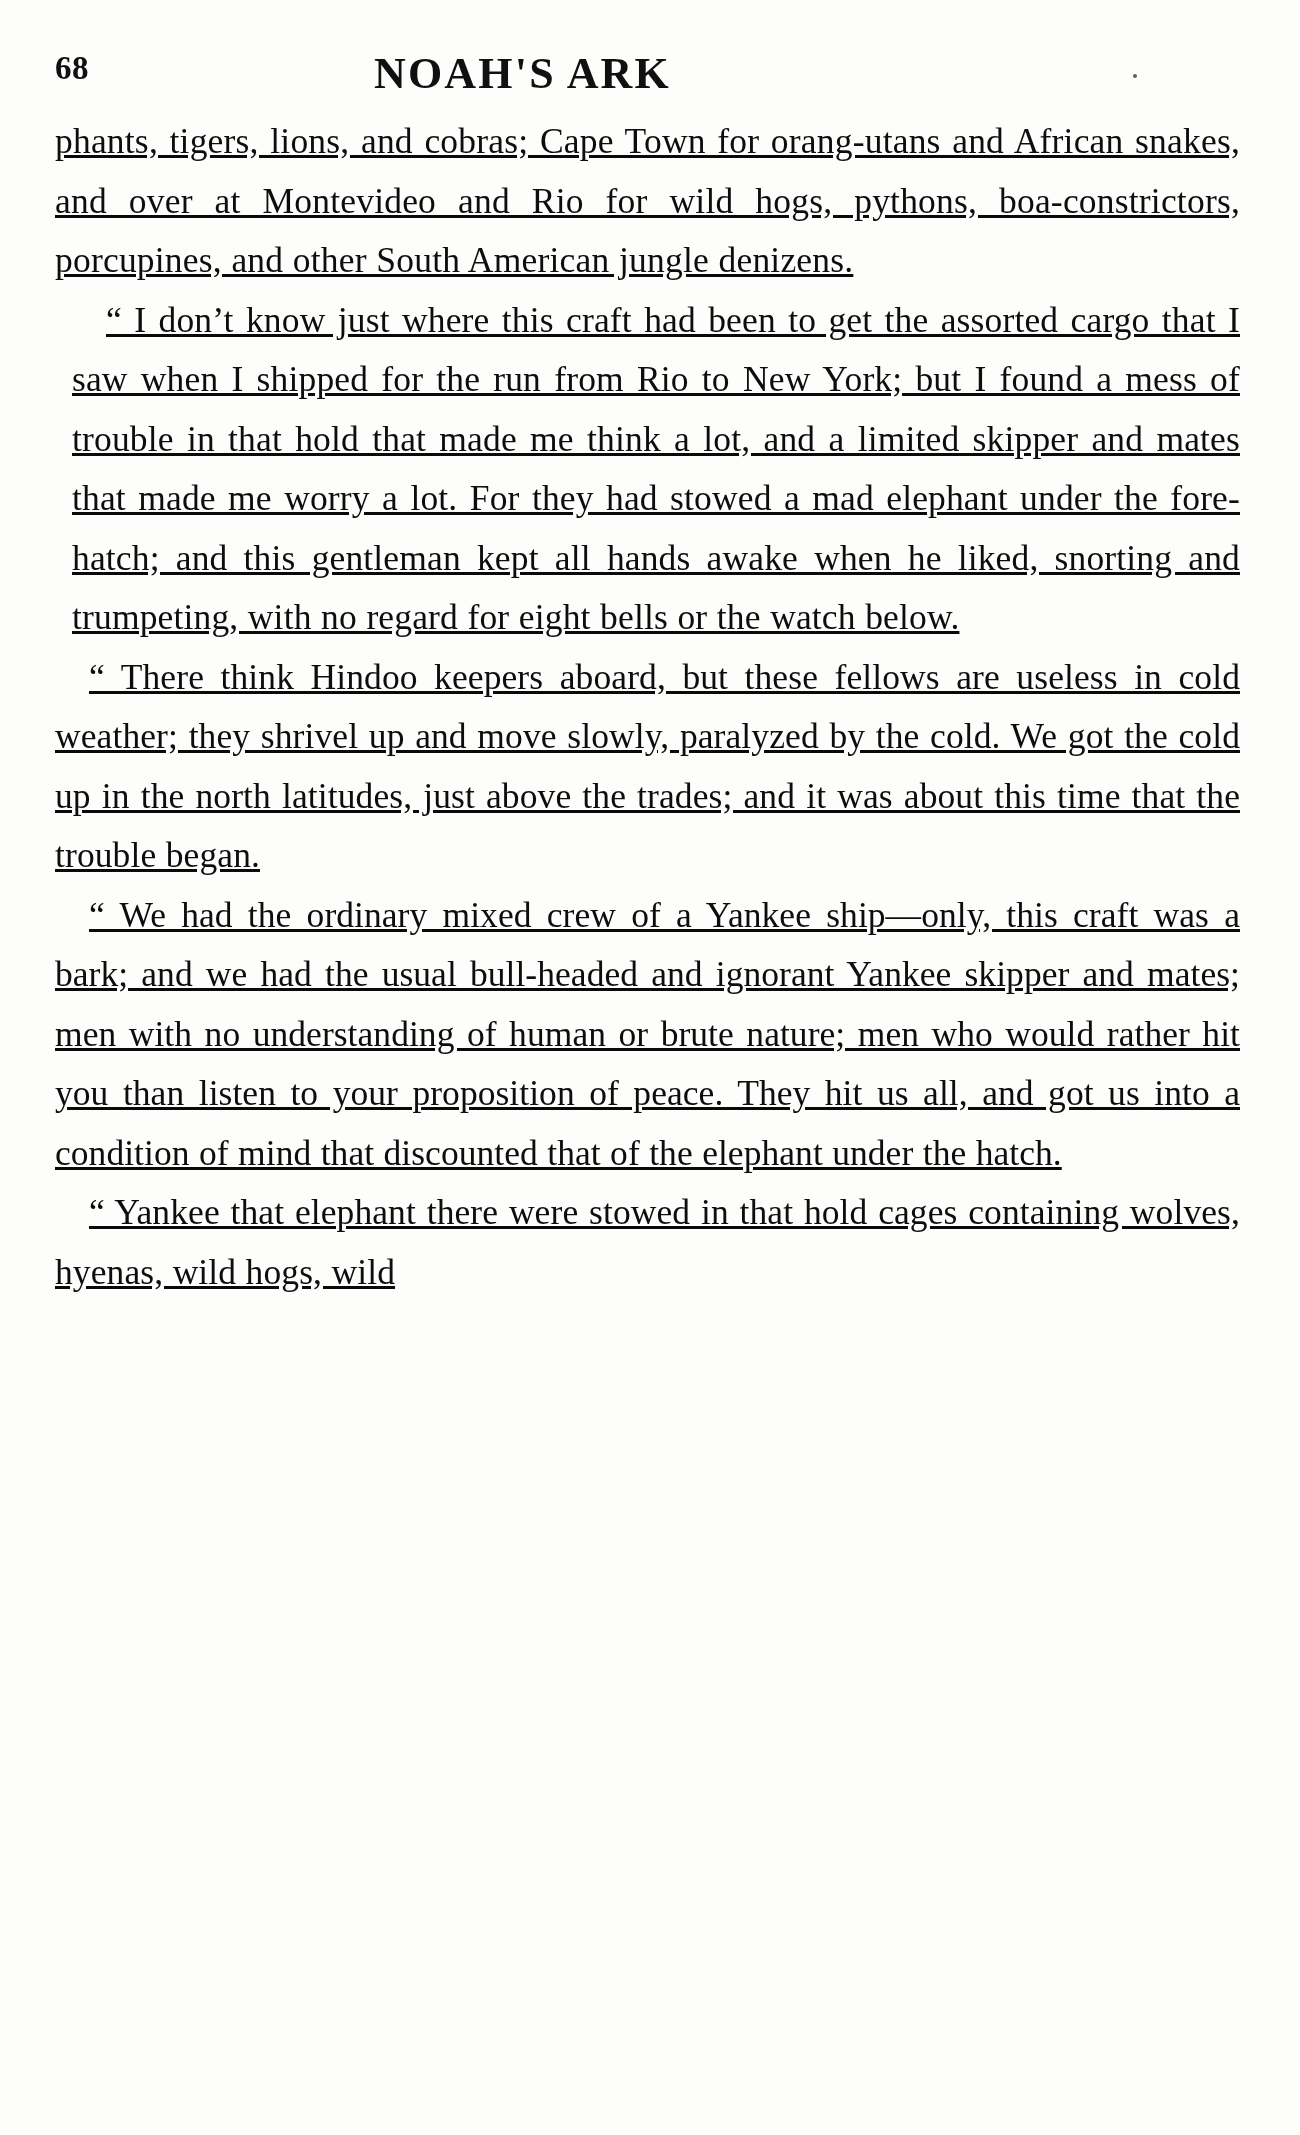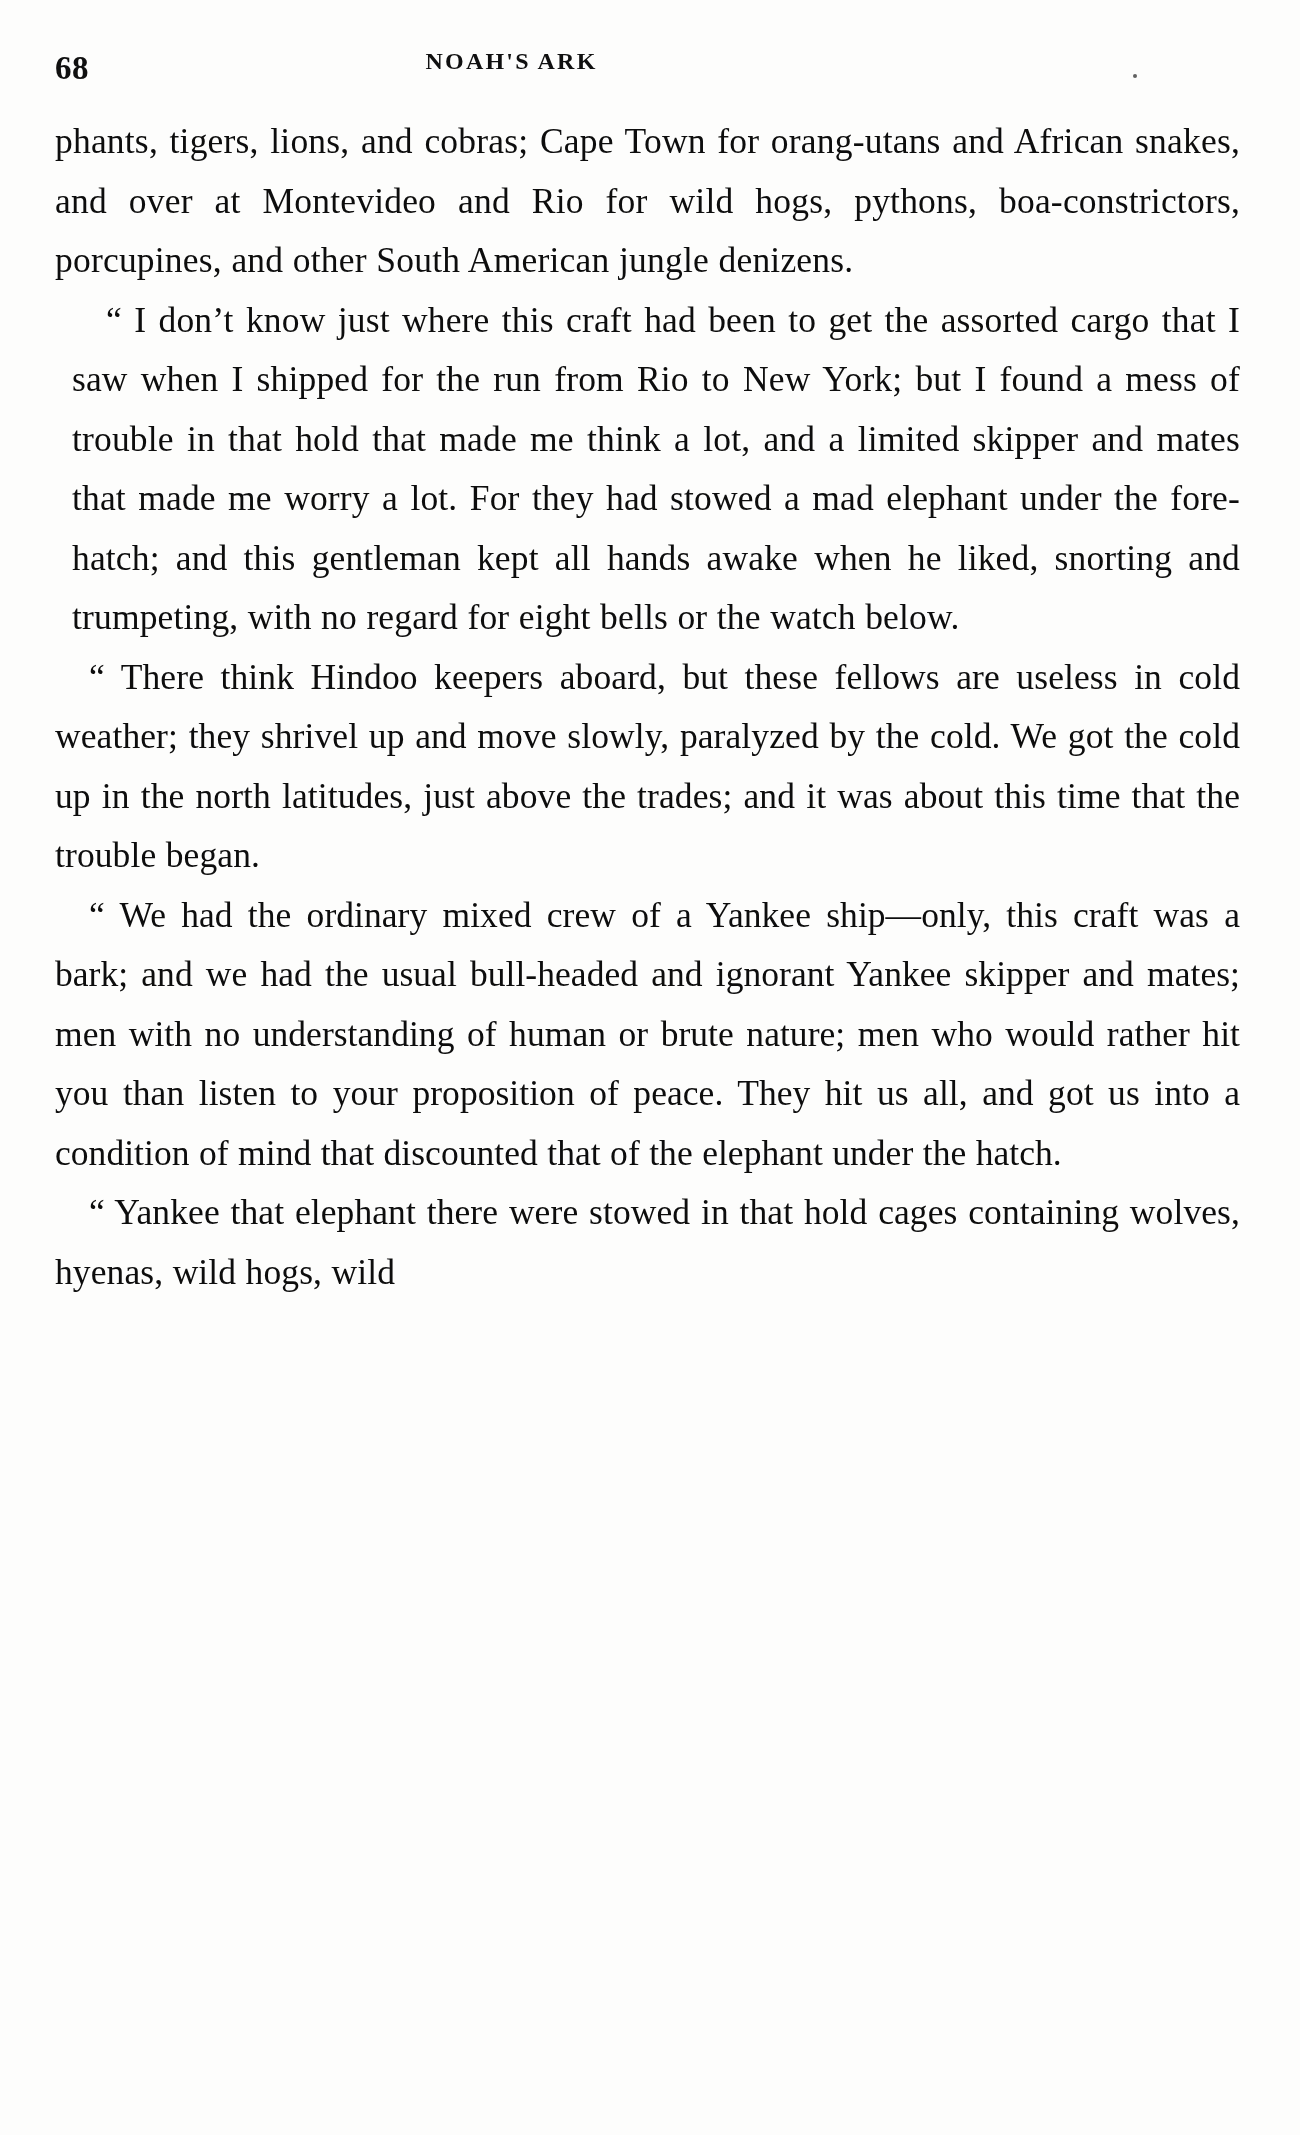--- a/index.html
+++ b/index.html
@@ -35,47 +35,48 @@
     left: 55px;
     top: 24px;
     font-family: "Liberation Serif", serif;
     font-weight: bold;
     font-size: 33px;
     letter-spacing: 0.5px;
     color: #101010;
   }
   .running-head {
     position: absolute;
-    left: 0;
+    left: 11px;
     top: 22px;
     width: 1083px;
     text-align: center;
     font-family: "Liberation Serif", serif;
     font-weight: bold;
-    font-size: 24px;
+    font-size: 44px;
     letter-spacing: 2.2px;
     color: #101010;
     padding-right: 60px;
     box-sizing: border-box;
   }
   .speck {
     position: absolute;
     left: 1133px;
     top: 48px;
     width: 4px;
     height: 4px;
     background: #3a3a3a;
     border-radius: 50%;
     opacity: 0.8;
   }
   .body-col {
     position: absolute;
     left: 55px;
     top: 112px;
     width: 1185px;
+    text-decoration: underline;
   }
   p {
     margin: 0 0 0 0;
     font-family: "Liberation Serif", serif;
     font-size: 35.5px;
     line-height: 59.5px;
     text-align: justify;
     text-justify: inter-word;
     color: #0d0d0d;
     hyphens: none;

